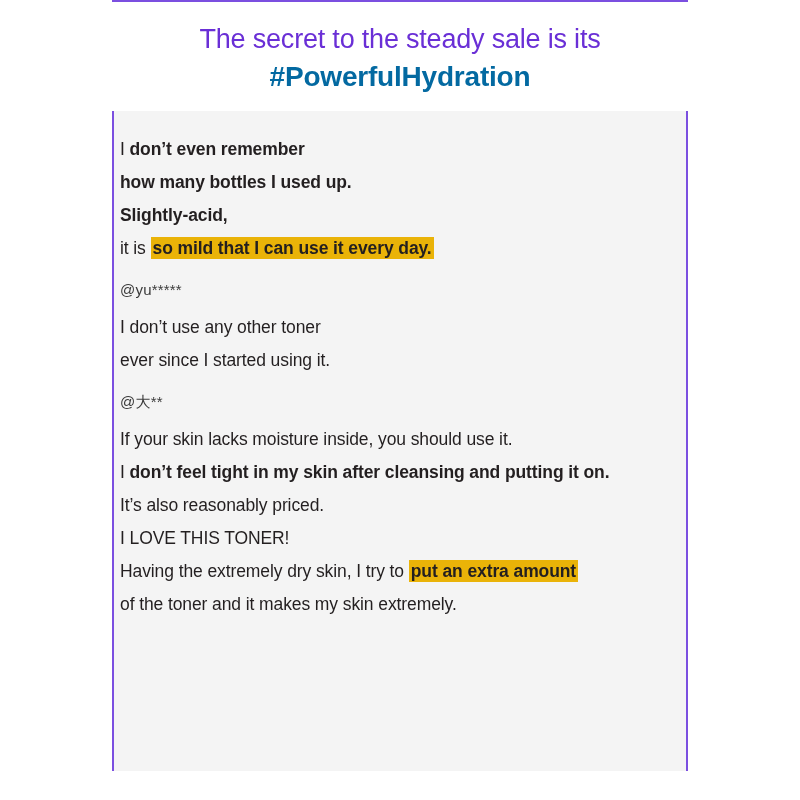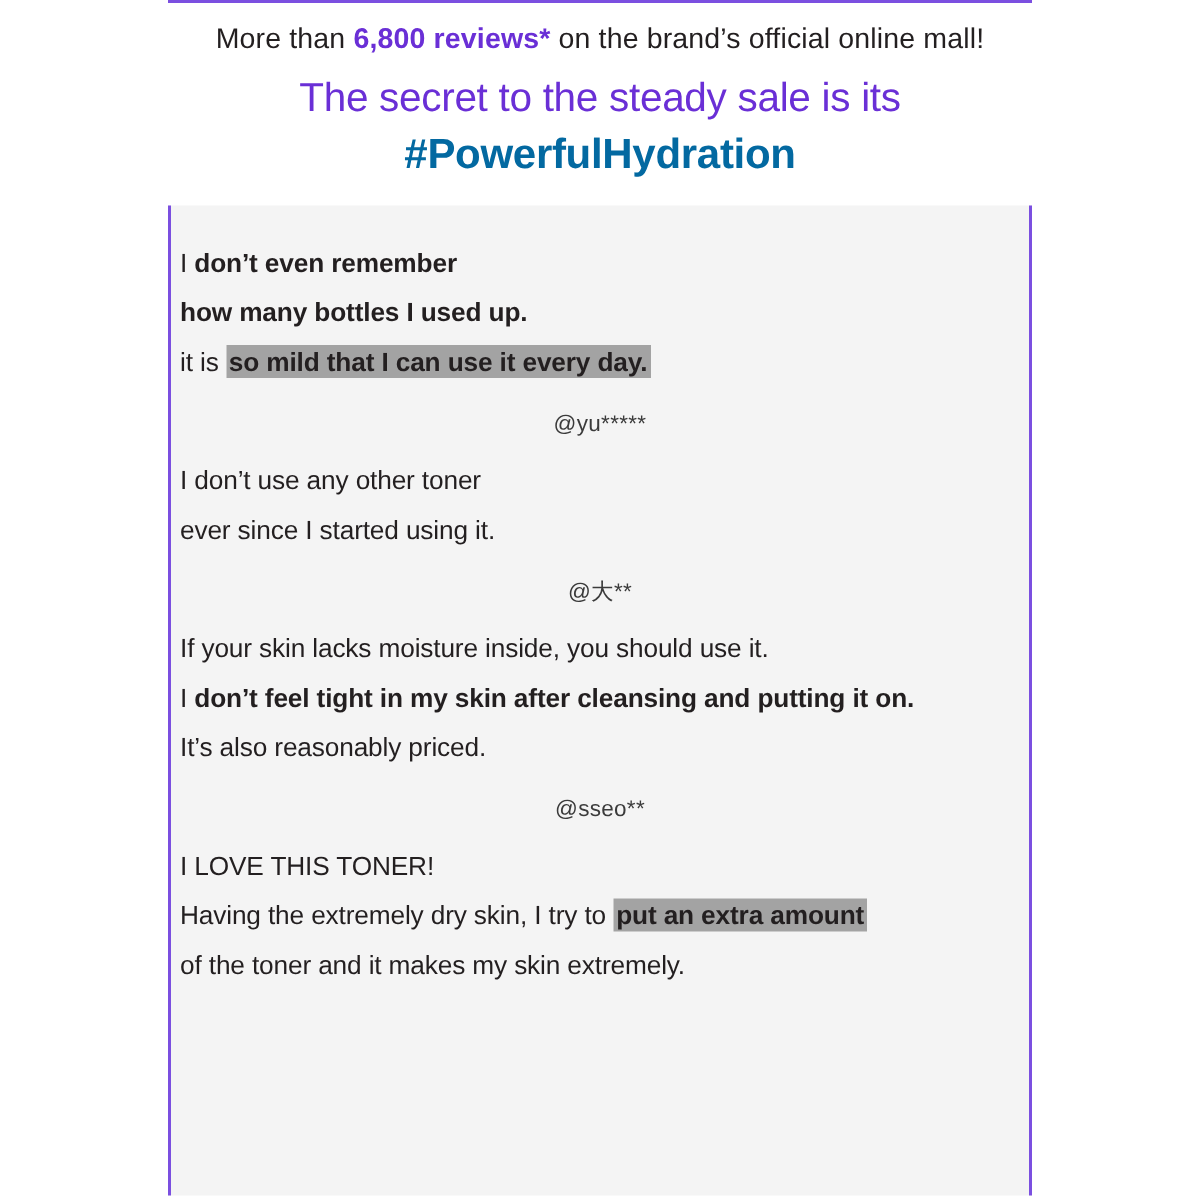--- a/index.html
+++ b/index.html
@@ -85,61 +85,60 @@
     font-size: 17.5px;
     line-height: 33px;
     color: #231f20;
     letter-spacing: -0.1px;
     white-space: nowrap;
   }
   .rev-line b {
     font-weight: bold;
   }
   .hl {
-    background: #a3a3a3;
+    background: #eab308;
     font-weight: bold;
     padding: 1px 2px;
     box-decoration-break: clone;
     -webkit-box-decoration-break: clone;
   }
   .handle {
-    text-align: center;
     font-size: 15px;
     line-height: 22px;
     color: #3b3b3b;
     margin: 14px 0 10px 0;
     letter-spacing: 0.2px;
   }
   .block { margin-bottom: 0; }
 </style>
 </head>
 <body>
 
 <div class="page">
 
   <div class="header">
     <div class="hdr-rule-top"></div>
 
-    <div class="hdr-line1">
-      <span>More than </span><b>6,800 reviews*</b><span> on the brand’s official online mall!</span>
-    </div>
 
     <div class="hdr-line2">The secret to the steady sale is its</div>
     <div class="hdr-line3">#PowerfulHydration</div>
   </div>
 
   <div class="panel-wrap">
     <div class="panel">
 
       <div class="block">
         <div class="rev-line">
           <span>I </span><b>don’t even remember</b>
         </div>
         <div class="rev-line">
           <b>how many bottles I used up.</b>
+        </div>
+        <div class="rev-line">
+          <b>Slightly-acid,</b>
         </div>
         <div class="rev-line">
           <span>it is </span><span class="hl">so mild that I can use it every day.</span>
         </div>
         <div class="handle">@yu*****</div>
       </div>
 
       <div class="block">
         <div class="rev-line">
           <span>I don’t use any other toner</span>
@@ -153,21 +152,20 @@
       <div class="block">
         <div class="rev-line">
           <span>If your skin lacks moisture inside, you should use it.</span>
         </div>
         <div class="rev-line">
           <span>I </span><b>don’t feel tight in my skin after cleansing and putting it on.</b>
         </div>
         <div class="rev-line">
           <span>It’s also reasonably priced.</span>
         </div>
-        <div class="handle">@sseo**</div>
       </div>
 
       <div class="block">
         <div class="rev-line">
           <span>I LOVE THIS TONER!</span>
         </div>
         <div class="rev-line">
           <span>Having the extremely dry skin, I try to </span><span class="hl">put an extra amount</span>
         </div>
         <div class="rev-line">

